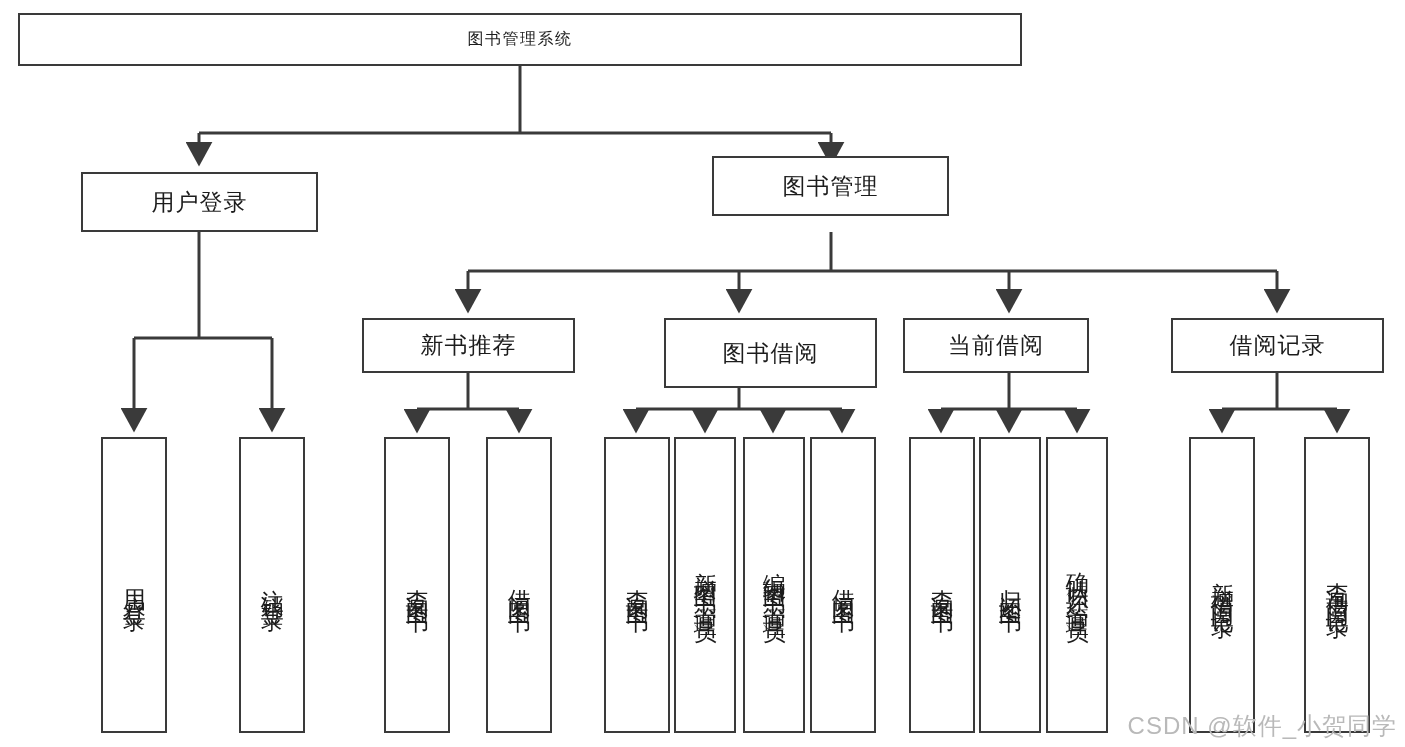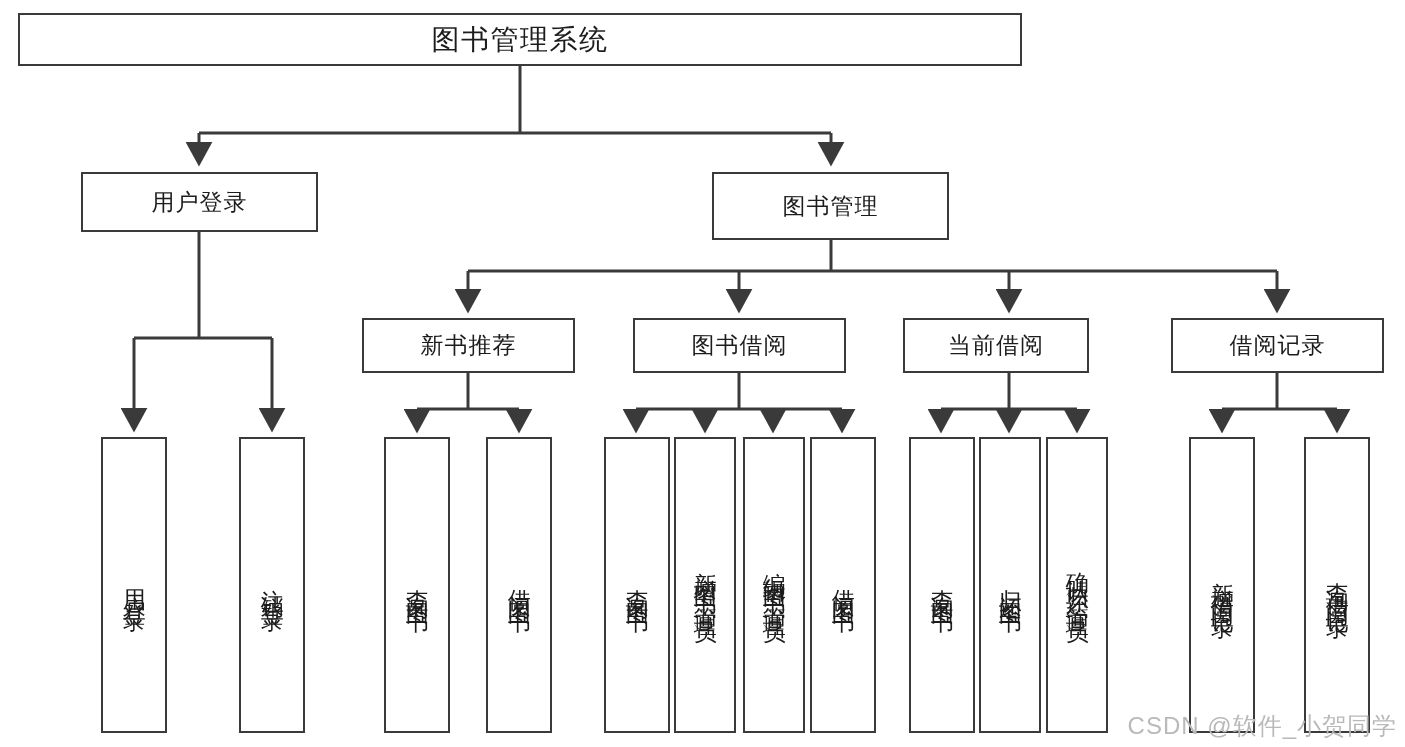--- a/index.html
+++ b/index.html
@@ -30,21 +30,21 @@
     align-items:center;
     justify-content:center;
     text-align:center;
     color:#1c1c1c;
   }
   .node.h{
     font-size:23px;
     letter-spacing:1px;
   }
   .node.title{
-    font-size:28px;
+    font-size:16px;
     letter-spacing:1.5px;
   }
   .node.leaf{
     writing-mode:vertical-rl;
     text-orientation:upright;
     font-size:23px;
     letter-spacing:7px;
     line-height:1.1;
     padding:4px 0;
     align-items:center;
@@ -120,28 +120,28 @@
     </g>
   </svg>
 
   <div class="node title" style="left:18px;top:13px;width:1004px;height:53px;">
     <span>图书管理系统</span>
   </div>
 
   <div class="node h" style="left:81px;top:172px;width:237px;height:60px;">
     <span>用户登录</span>
   </div>
-  <div class="node h" style="left:712px;top:172px;width:237px;height:68px;">
+  <div class="node h" style="left:712px;top:156px;width:237px;height:60px;">
     <span>图书管理</span>
   </div>
 
   <div class="node h" style="left:362px;top:318px;width:213px;height:55px;">
     <span>新书推荐</span>
   </div>
-  <div class="node h" style="left:633px;top:318px;width:213px;height:55px;">
+  <div class="node h" style="left:664px;top:318px;width:213px;height:70px;">
     <span>图书借阅</span>
   </div>
   <div class="node h" style="left:903px;top:318px;width:186px;height:55px;">
     <span>当前借阅</span>
   </div>
   <div class="node h" style="left:1171px;top:318px;width:213px;height:55px;">
     <span>借阅记录</span>
   </div>
 
   <div class="node leaf" style="left:101px;top:437px;width:66px;height:296px;">

